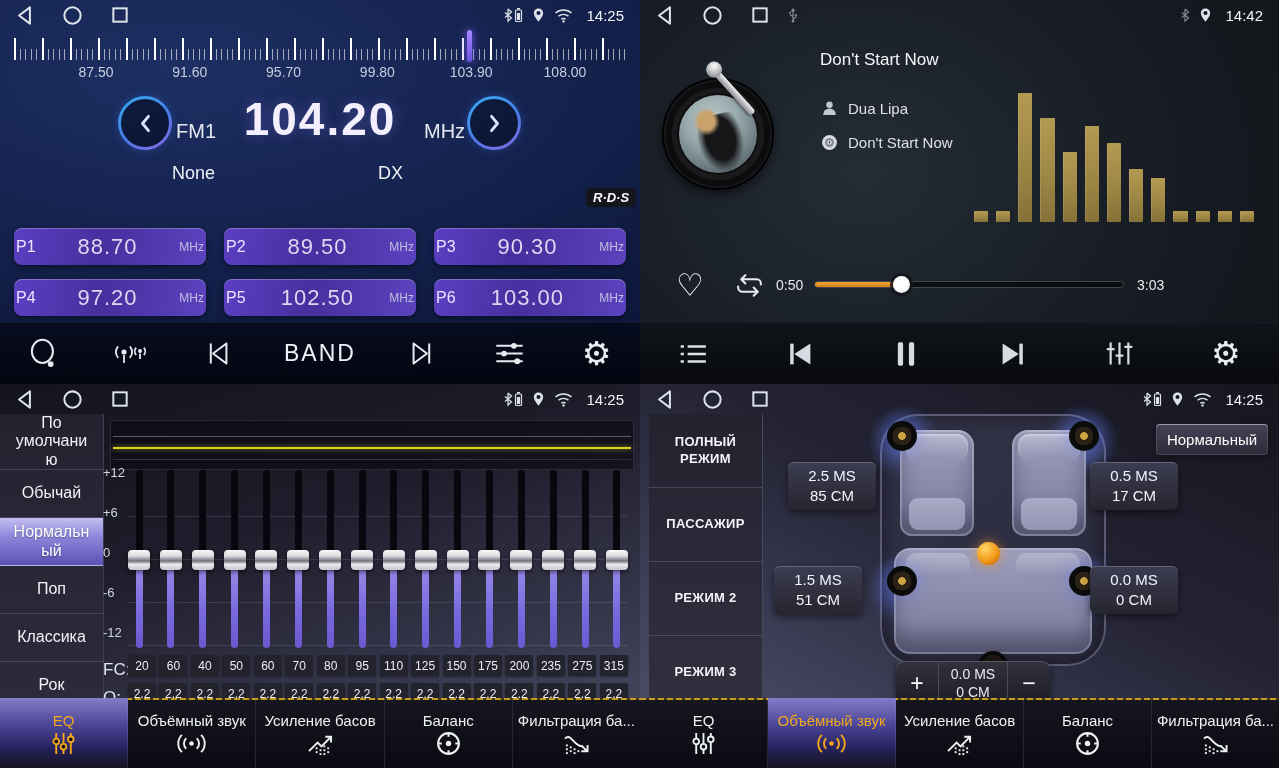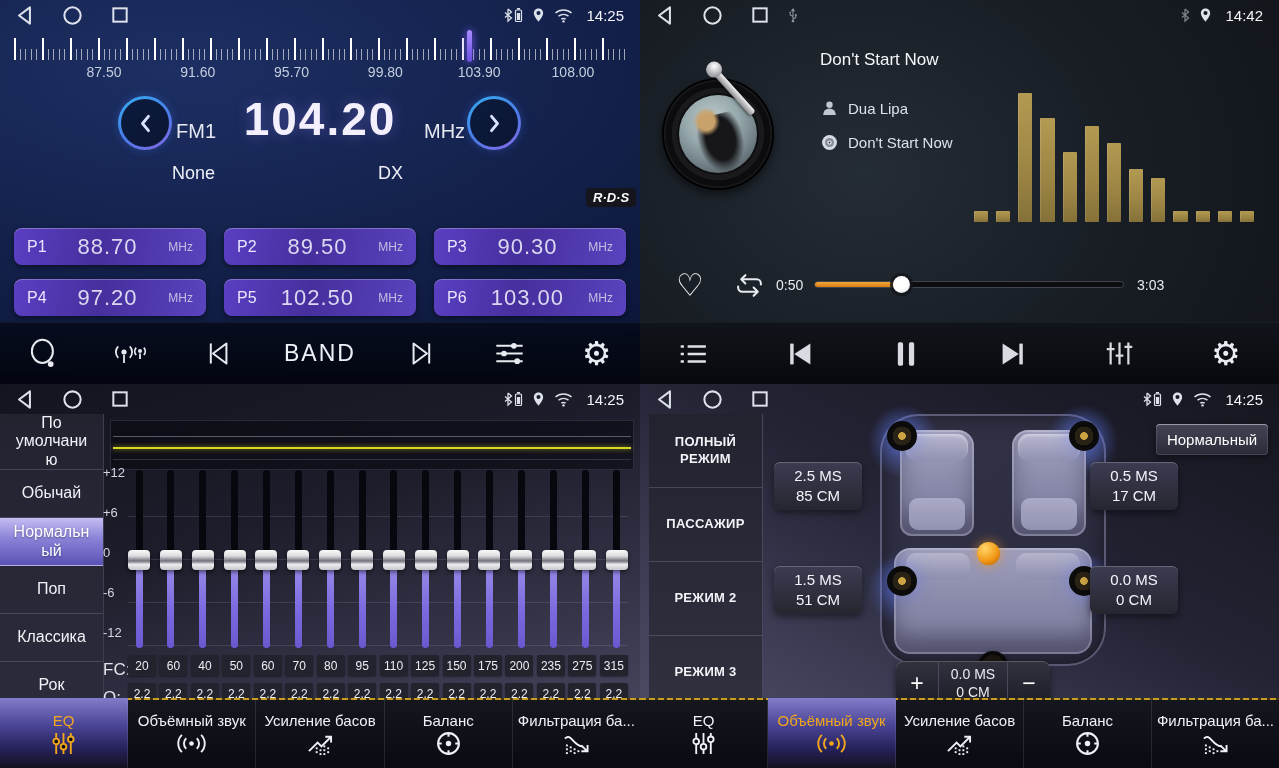--- a/index.html
+++ b/index.html
@@ -19,39 +19,39 @@
 
 
 .radio{background:radial-gradient(130% 100% at 28% 18%,#1d2f63 0%,#14224d 45%,#0a1334 100%)}
 .ticks{position:absolute;left:14px;right:14px;top:38px;height:22px;
   background:
    repeating-linear-gradient(90deg,#fff 0 2px,transparent 2px 28px),
    repeating-linear-gradient(90deg,rgba(255,255,255,.6) 0 1px,transparent 1px 5.6px);
   background-size:100% 22px,100% 11px;background-position:bottom,bottom;background-repeat:no-repeat}
 .freq-indicator{position:absolute;left:467px;top:30px;width:5px;height:32px;border-radius:3px;
   background:linear-gradient(#a98cff,#6b4fe2);box-shadow:0 0 9px #7d5cff}
-.freq-labels{position:absolute;left:16px;right:0;top:64px;height:16px}
+.freq-labels{position:absolute;left:8px;right:0;top:64px;height:16px}
 .flabel{position:absolute;transform:translateX(-50%);font-size:14px;color:#c5cedf}
 .circ-btn{position:absolute;width:54px;height:54px;border-radius:50%;border:3px solid transparent;
   background:linear-gradient(145deg,#0d1a3c,#0b1634) padding-box,
              linear-gradient(150deg,#35aef0 0%,#4a7be8 55%,#8a67e6 100%) border-box;
   display:flex;align-items:center;justify-content:center;box-shadow:0 0 10px rgba(60,120,240,.35)}
 .btn-prev-freq{left:118px;top:96px}
 .btn-next-freq{left:467px;top:96px}
 .band-label{position:absolute;left:176px;top:120px;font-size:20px;color:#e6e9f2}
 .freq-big{position:absolute;left:225px;top:92px;width:190px;text-align:center;font-size:46px;
   font-weight:bold;letter-spacing:2px;color:#f4effc;text-shadow:0 0 14px rgba(150,130,255,.35)}
 .freq-unit{position:absolute;left:424px;top:120px;font-size:20px;color:#e6e9f2}
 .pty-label{position:absolute;left:172px;top:163px;font-size:18px;color:#eef0f6}
 .dx-label{position:absolute;left:378px;top:163px;font-size:18px;color:#eef0f6}
 .rds-badge{position:absolute;left:586px;top:188px;background:#15151d;border-radius:4px;
   padding:2px 7px;font-size:13px;font-weight:bold;font-style:italic;color:#fafafa}
 .presets{position:absolute;left:14px;right:14px;top:228px;display:grid;
   grid-template-columns:repeat(3,1fr);gap:14px 18px}
-.preset{height:37px;border-radius:8px;display:flex;align-items:center;padding:0 13px;
+.preset{height:37px;border-radius:8px;display:flex;align-items:center;padding:0 2px;
   background:linear-gradient(100deg,#5a3fc2 0%,#472f9e 45%,#5a43be 100%);
   box-shadow:inset 0 1px 0 rgba(255,255,255,.28),0 2px 5px rgba(0,0,0,.45)}
 .pname{font-size:16px;color:#e9e5ff}
 .pfreq{flex:1;text-align:center;font-size:22px;letter-spacing:1px;color:#dcd8f2}
 .punit{font-size:12px;color:#c3bfe2}
 .toolbar{position:absolute;left:0;right:0;bottom:0;height:62px;display:flex;align-items:center;
   justify-content:space-around;background:linear-gradient(180deg,rgba(5,9,22,.78),rgba(2,4,12,.92));
   border-top:1px solid rgba(130,150,210,.14)}
 .tb-item{display:flex;align-items:center;justify-content:center;min-width:40px}
 .band-btn{font-size:23px;letter-spacing:2px;color:#eef1f8}
@@ -190,21 +190,21 @@
 .ball{position:absolute;left:97px;top:128px;width:23px;height:23px;border-radius:50%;
   background:radial-gradient(circle at 35% 28%,#ffd668 0%,#f39a18 55%,#b55c00 100%);
   box-shadow:0 0 12px rgba(255,155,30,.65)}
 .subwoofer{position:absolute;left:50%;bottom:-15px;transform:translateX(-50%);width:30px;height:30px;
   border-radius:50%;background:radial-gradient(circle,#caa045 0 18%,#1c1610 20% 52%,#090909 53% 100%);
   box-shadow:0 2px 5px rgba(0,0,0,.6)}
 .delay-btn{position:absolute;width:88px;height:48px;border-radius:6px;
   background:linear-gradient(180deg,#3c3c52,#262630);display:flex;flex-direction:column;
   align-items:center;justify-content:center;font-size:15px;line-height:1.35;color:#f2f4fa;
   box-shadow:inset 0 1px 0 rgba(255,255,255,.22),0 3px 7px rgba(0,0,0,.45)}
-.delay-fl{left:134px;top:78px}.delay-fr{left:450px;top:78px}
+.delay-fl{left:148px;top:78px}.delay-fr{left:450px;top:78px}
 .delay-rl{left:134px;top:182px}.delay-rr{left:450px;top:182px}
 .sub-ctl{position:absolute;left:256px;top:277px;width:154px;height:44px;border-radius:8px;
   display:flex;align-items:stretch;background:linear-gradient(180deg,#32323f,#1d1d27);
   box-shadow:inset 0 1px 0 rgba(255,255,255,.18),0 3px 7px rgba(0,0,0,.5)}
 .pm-btn{width:42px;display:flex;align-items:center;justify-content:center;font-size:23px;color:#fff}
 .sub-mid{flex:1;display:flex;flex-direction:column;align-items:center;justify-content:center;
   font-size:14px;line-height:1.3;border-left:1px solid #4a4a5e;border-right:1px solid #4a4a5e}
 svg{display:block}
 </style>
 </head>

